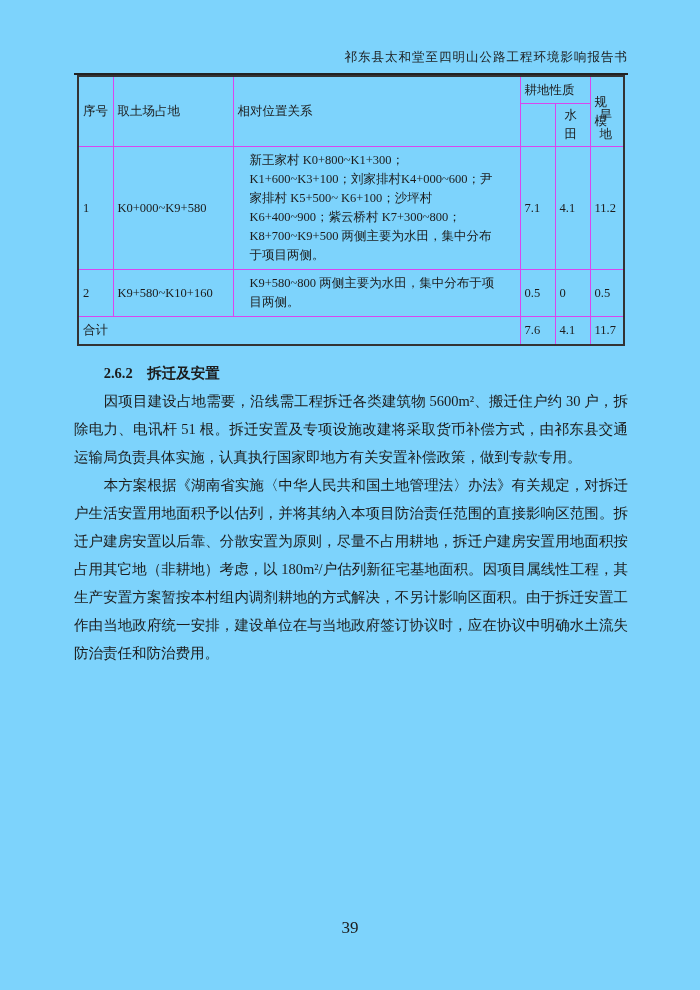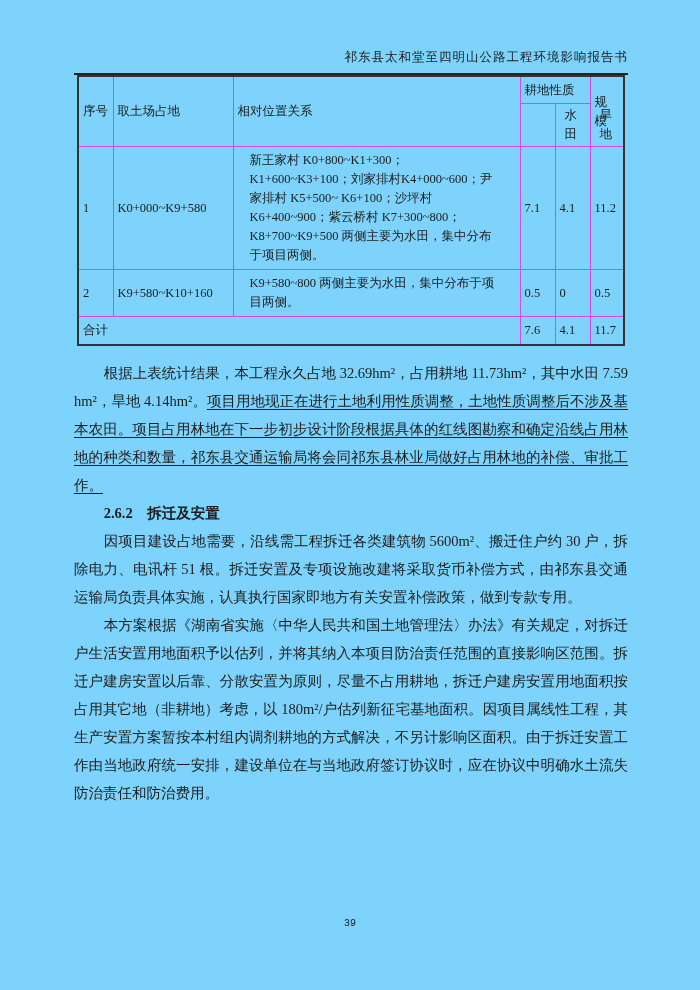--- a/index.html
+++ b/index.html
@@ -75,22 +75,21 @@
     line-height:30px;
     margin:0;
     text-align:left;
   }
   
   .page-number {
     position:absolute;
     left:0; right:0;
     top:918px;
     text-align:center;
-    font-size:10px;
-    font-family:Liberation Mono, monospace;
+    font-size:17px;
   }
 </style>
 </head>
 <body>
 
 <div class="page">
 
   <div class="doc-header">
     <span>祁东县太和堂至四明山公路工程环境影响报告书</span>
   </div>
@@ -138,21 +137,20 @@
       <tr class="total-row">
         <td colspan="3">合计</td>
         <td>7.6</td>
         <td>4.1</td>
         <td>11.7</td>
       </tr>
     </tbody>
   </table>
 
   <div class="body-text">
-    <p><span>根据上表统计结果，本工程永久占地 32.69hm²，占用耕地 11.73hm²，其中水田 7.59hm²，旱地 4.14hm²。</span><span class="u">项目用地现正在进行土地利用性质调整，土地性质调整后不涉及基本农田。项目占用林地在下一步初步设计阶段根据具体的红线图勘察和确定沿线占用林地的种类和数量，祁东县交通运输局将会同祁东县林业局做好占用林地的补偿、审批工作。</span></p>
     <p class="section-heading">2.6.2　拆迁及安置</p>
     <p>因项目建设占地需要，沿线需工程拆迁各类建筑物 5600m²、搬迁住户约 30 户，拆除电力、电讯杆 51 根。拆迁安置及专项设施改建将采取货币补偿方式，由祁东县交通运输局负责具体实施，认真执行国家即地方有关安置补偿政策，做到专款专用。</p>
     <p>本方案根据《湖南省实施〈中华人民共和国土地管理法〉办法》有关规定，对拆迁户生活安置用地面积予以估列，并将其纳入本项目防治责任范围的直接影响区范围。拆迁户建房安置以后靠、分散安置为原则，尽量不占用耕地，拆迁户建房安置用地面积按占用其它地（非耕地）考虑，以 180m²/户估列新征宅基地面积。因项目属线性工程，其生产安置方案暂按本村组内调剂耕地的方式解决，不另计影响区面积。由于拆迁安置工作由当地政府统一安排，建设单位在与当地政府签订协议时，应在协议中明确水土流失防治责任和防治费用。</p>
   </div>
 
   <div class="page-number">39</div>
 
 </div>
 
 </body></html>

